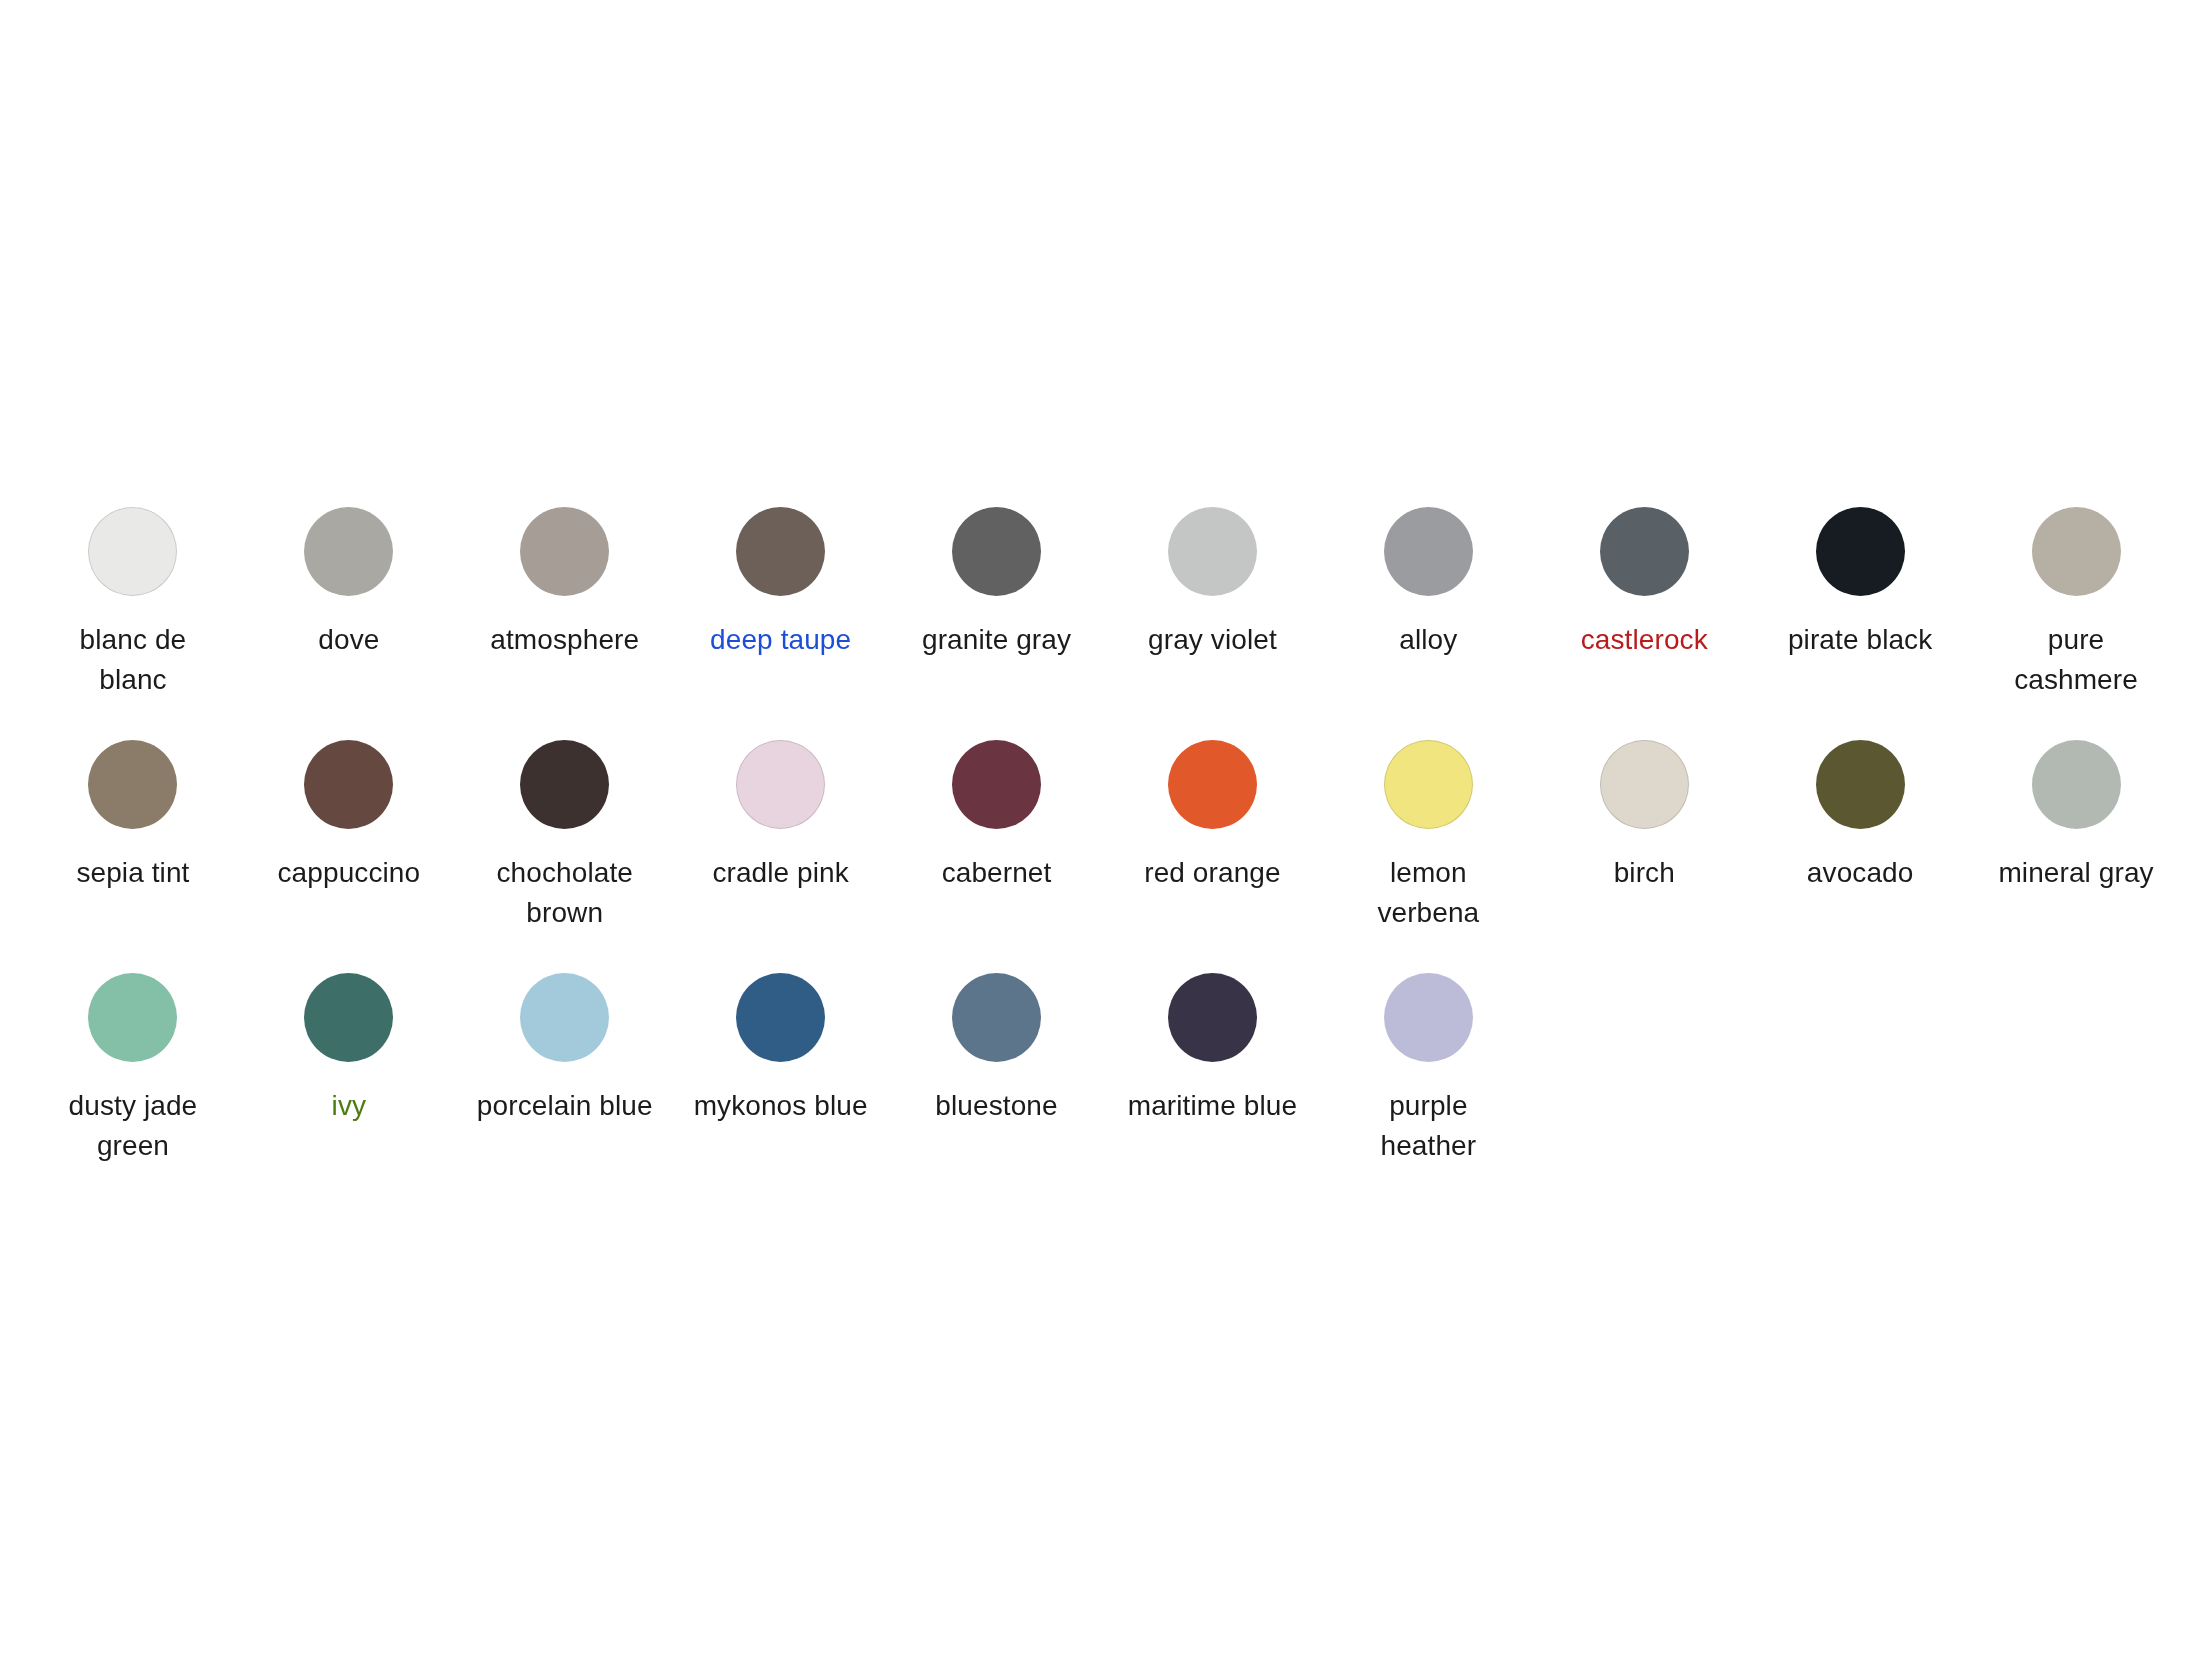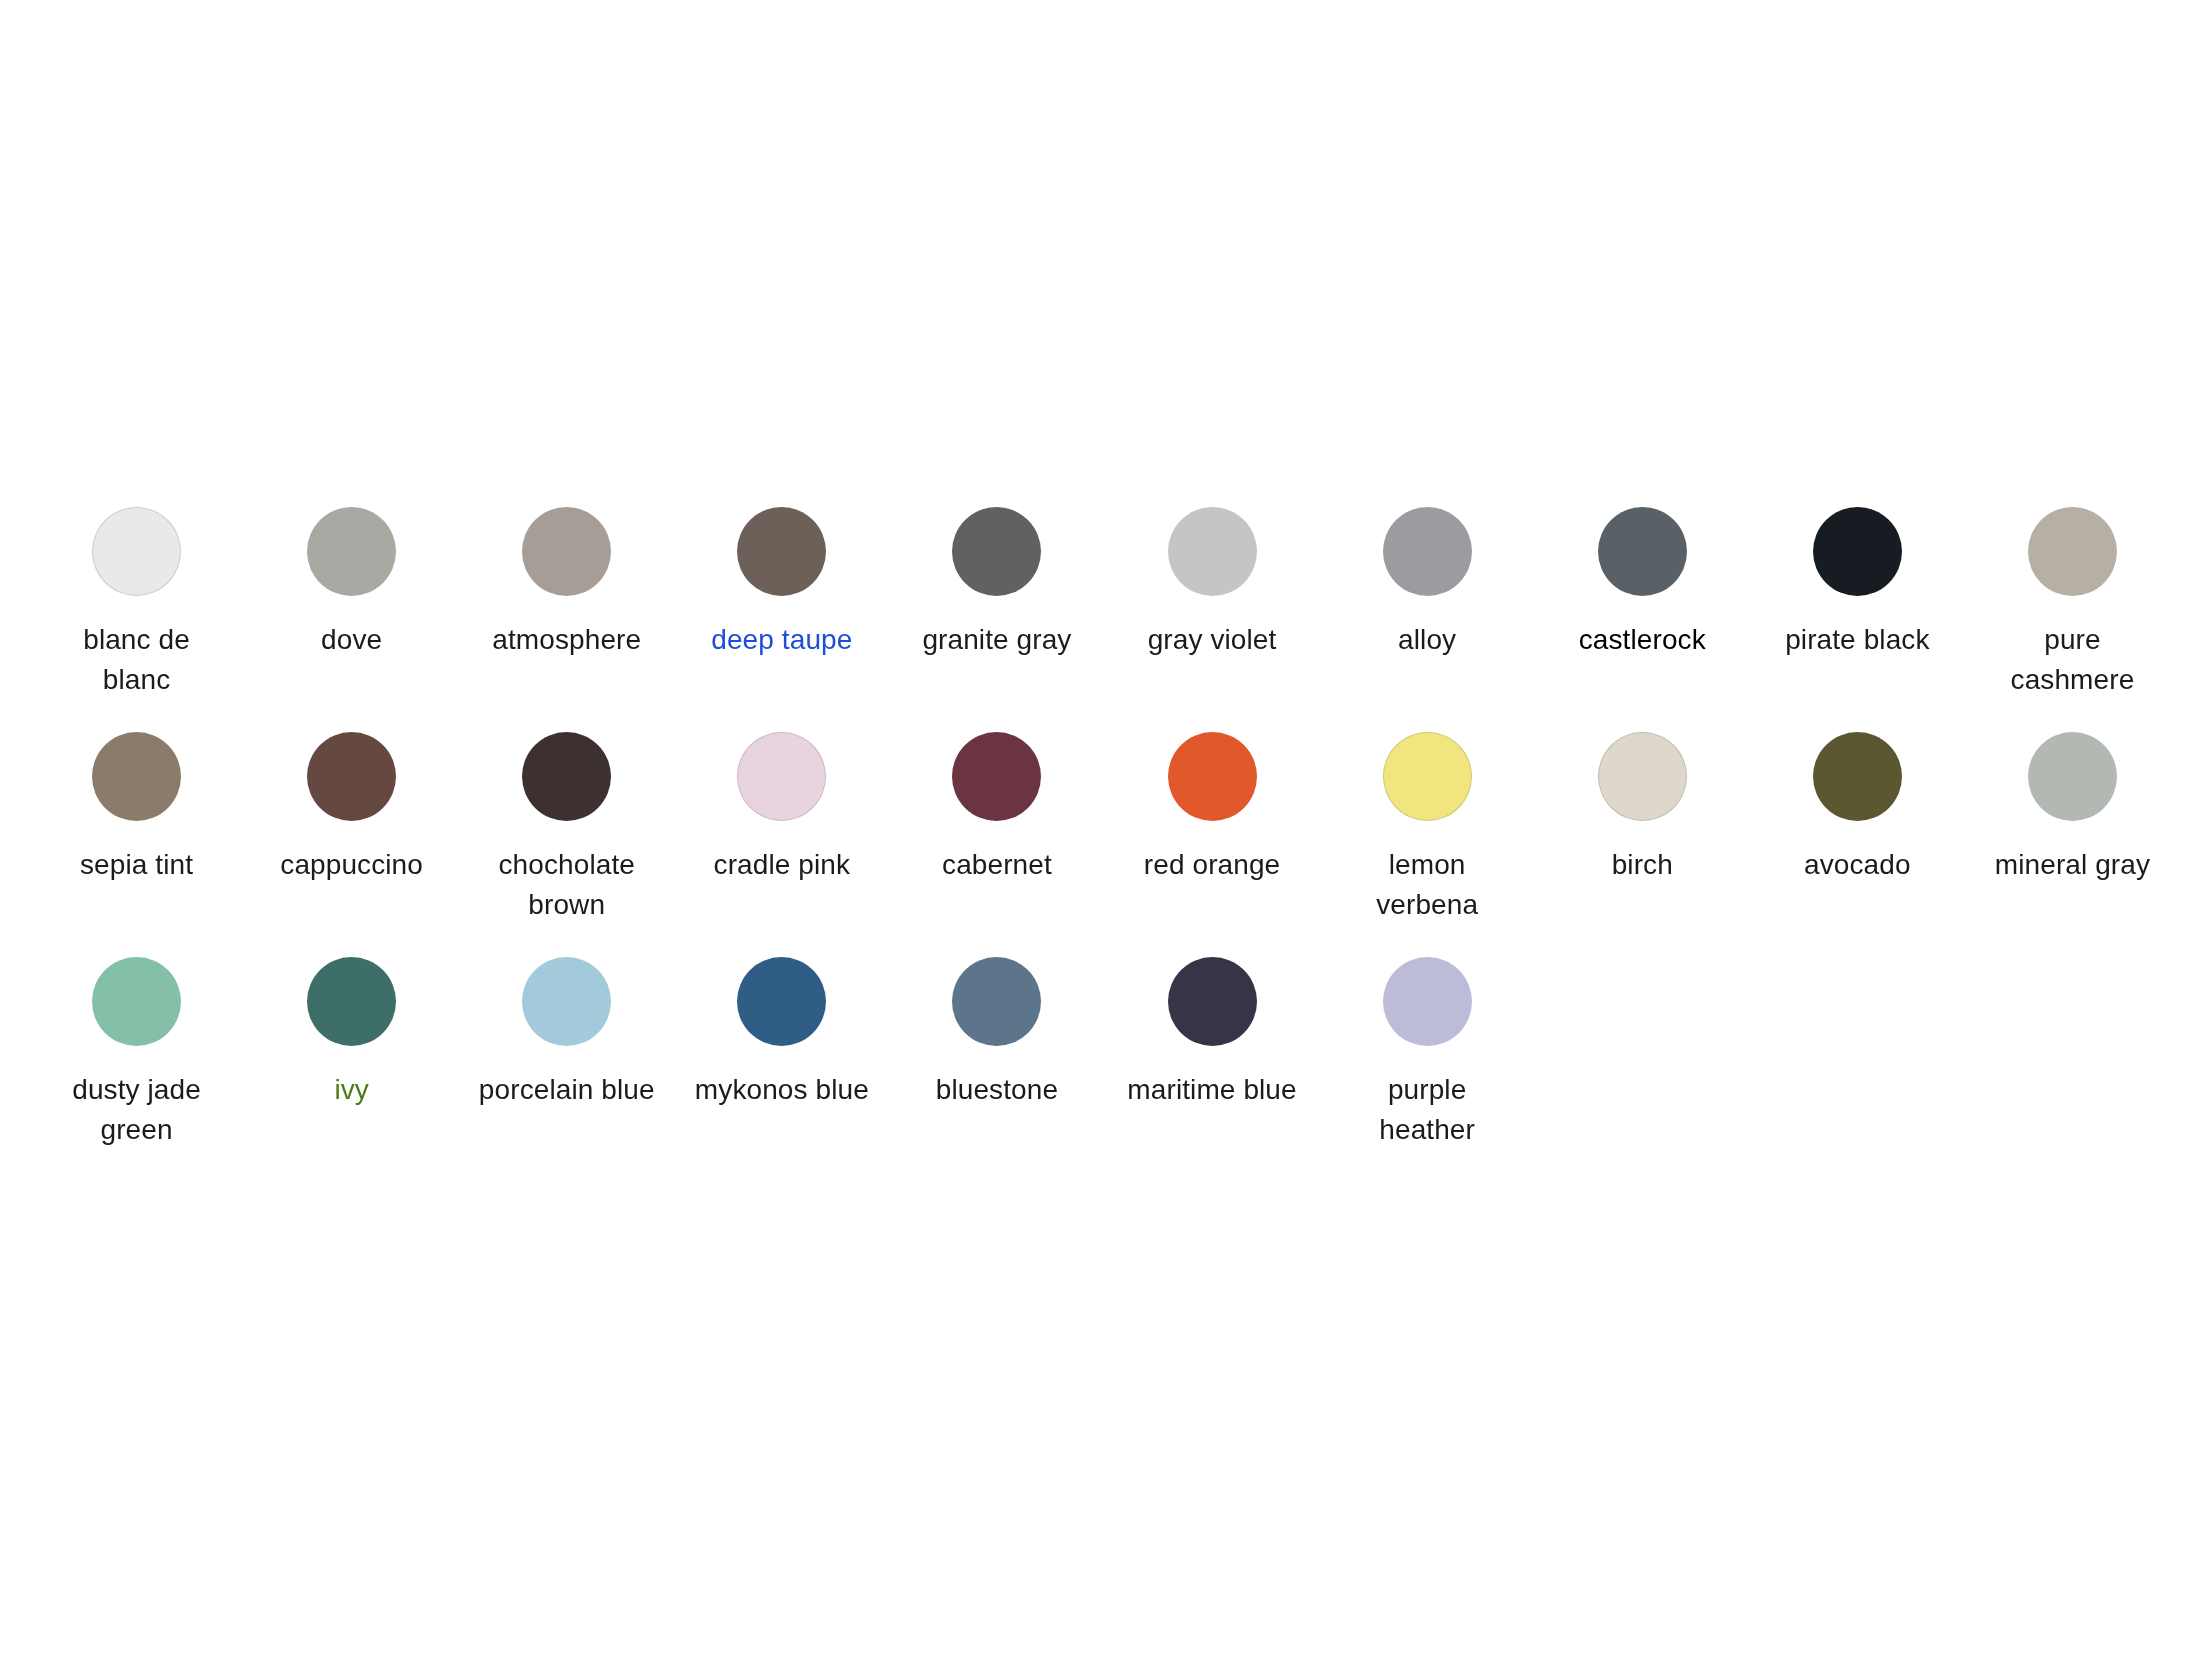--- a/index.html
+++ b/index.html
@@ -27,20 +27,21 @@
     left: 0;
     top: 507px;
     width: 2209px;
     display: grid;
     grid-template-columns: repeat(10, 1fr);
     grid-auto-rows: 225px;
     column-gap: 0px;
     row-gap: 0px;
     padding: 0 29px;
     box-sizing: border-box;
+    gap: 8px;
   }
 
   .swatch-cell {
     display: flex;
     flex-direction: column;
     align-items: center;
     justify-content: flex-start;
   }
 
   .swatch-dot {
@@ -89,21 +90,21 @@
       <div class="swatch-cell">
         <div class="swatch-dot" style="background: rgb(195, 198, 196);"></div>
         <div class="swatch-label" style="color: rgb(27, 27, 27);">gray violet</div>
       </div>
       <div class="swatch-cell">
         <div class="swatch-dot" style="background: rgb(155, 156, 160);"></div>
         <div class="swatch-label" style="color: rgb(27, 27, 27);">alloy</div>
       </div>
       <div class="swatch-cell">
         <div class="swatch-dot" style="background: rgb(90, 97, 102);"></div>
-        <div class="swatch-label" style="color: #000000;">castlerock</div>
+        <div class="swatch-label" style="color: #b91c1c;">castlerock</div>
       </div>
       <div class="swatch-cell">
         <div class="swatch-dot" style="background: rgb(23, 28, 35);"></div>
         <div class="swatch-label" style="color: rgb(27, 27, 27);">pirate black</div>
       </div>
       <div class="swatch-cell">
         <div class="swatch-dot" style="background: rgb(182, 175, 164);"></div>
         <div class="swatch-label" style="color: rgb(27, 27, 27);">pure cashmere</div>
       </div>
       <div class="swatch-cell">

